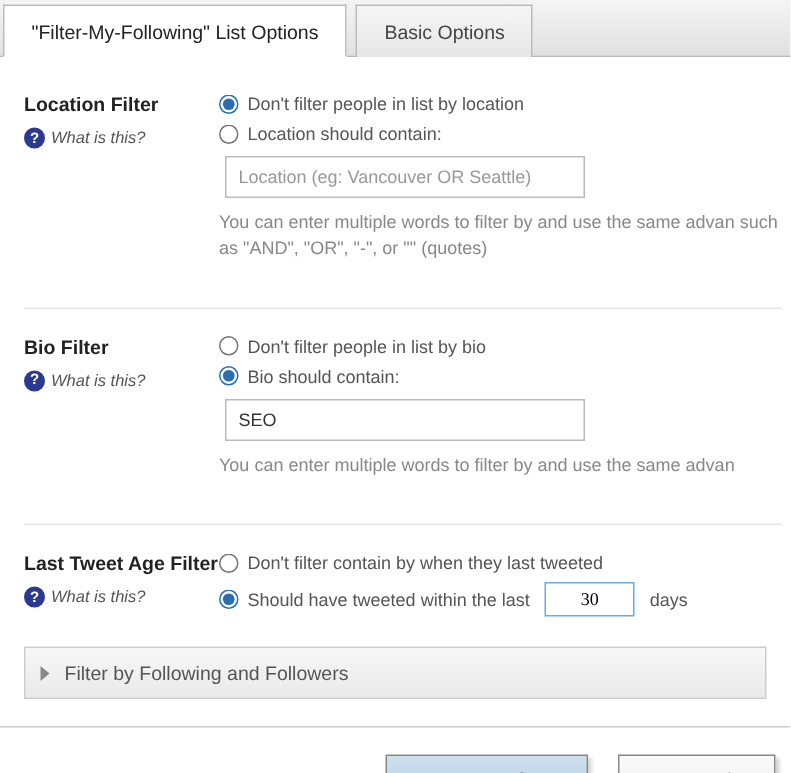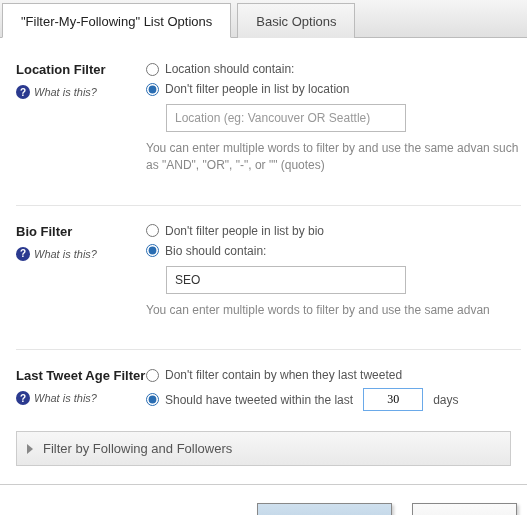--- a/index.html
+++ b/index.html
@@ -77,21 +77,21 @@
     .radio-row {
       display: flex;
       align-items: center;
       gap: 6px;
       margin-bottom: 6px;
       font-size: 12px;
       color: #555;
     }
     .radio-row input[type=radio] { accent-color: #2a6db2; }
     .text-in {
-      margin-left: 20px;
+      margin-left: 4px;
       margin-top: 2px;
       margin-bottom: 8px;
       border: 1px solid #bbb;
       padding: 6px 8px;
       font-size: 12px;
       width: 240px;
       color: #333;
       font-family: inherit;
     }
     .text-in::placeholder{ color:#999;}
@@ -169,26 +169,26 @@
   <div class="section">
     <div class="side">
       <h3>Location Filter</h3>
       <div class="help">
         <span class="help-icon">?</span>
         <span>What is this?</span>
       </div>
     </div>
     <div class="opts">
       <label class="radio-row">
+        <input type="radio" name="loc" checked="" style="">
+        <span>Don't filter people in list by location</span>
+      </label>
+      <label class="radio-row">
         <input type="radio" name="loc" style="">
         <span>Location should contain:</span>
-      </label>
-      <label class="radio-row">
-        <input type="radio" name="loc" checked="" style="">
-        <span>Don't filter people in list by location</span>
       </label>
       <input class="text-in" type="text" placeholder="Location (eg: Vancouver OR Seattle)" style="">
       <div class="hint">You can enter multiple words to filter by and use the same advan such as "AND", "OR", "-", or "" (quotes)</div>
     </div>
   </div>
 
   <div class="section">
     <div class="side">
       <h3>Bio Filter</h3>
       <div class="help">

